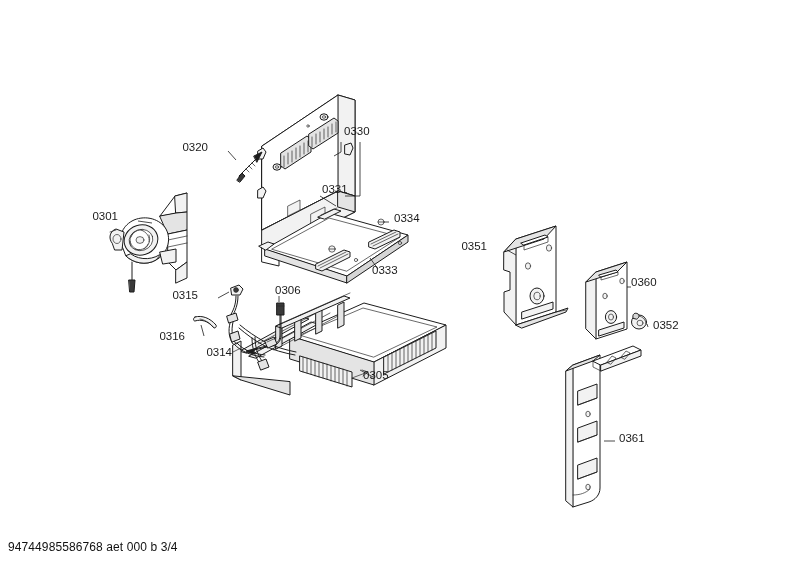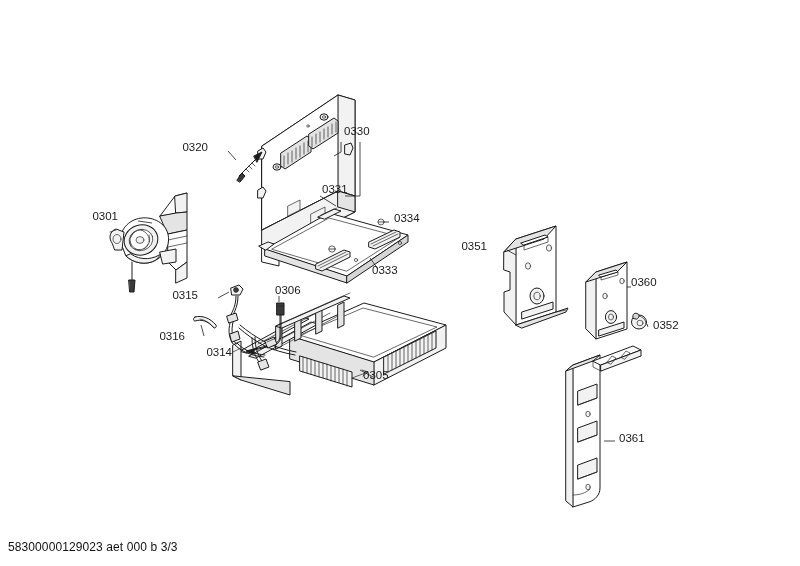--- a/index.html
+++ b/index.html
@@ -430,15 +430,15 @@
       <text class="part-label" x="372" y="274">0333</text>
       <text class="part-label" x="394" y="222">0334</text>
       <text class="part-label" x="487" y="250" text-anchor="end">0351</text>
       <text class="part-label" x="653" y="329">0352</text>
       <text class="part-label" x="631" y="286">0360</text>
       <text class="part-label" x="619" y="442">0361</text>
     </g>
 
   </svg>
 
-  <div class="footer-text">58300000129023 aet 000 b 3/3</div>
+  <div class="footer-text">94744985586768 aet 000 b 3/4</div>
 
 </div>
 
 </body></html>

